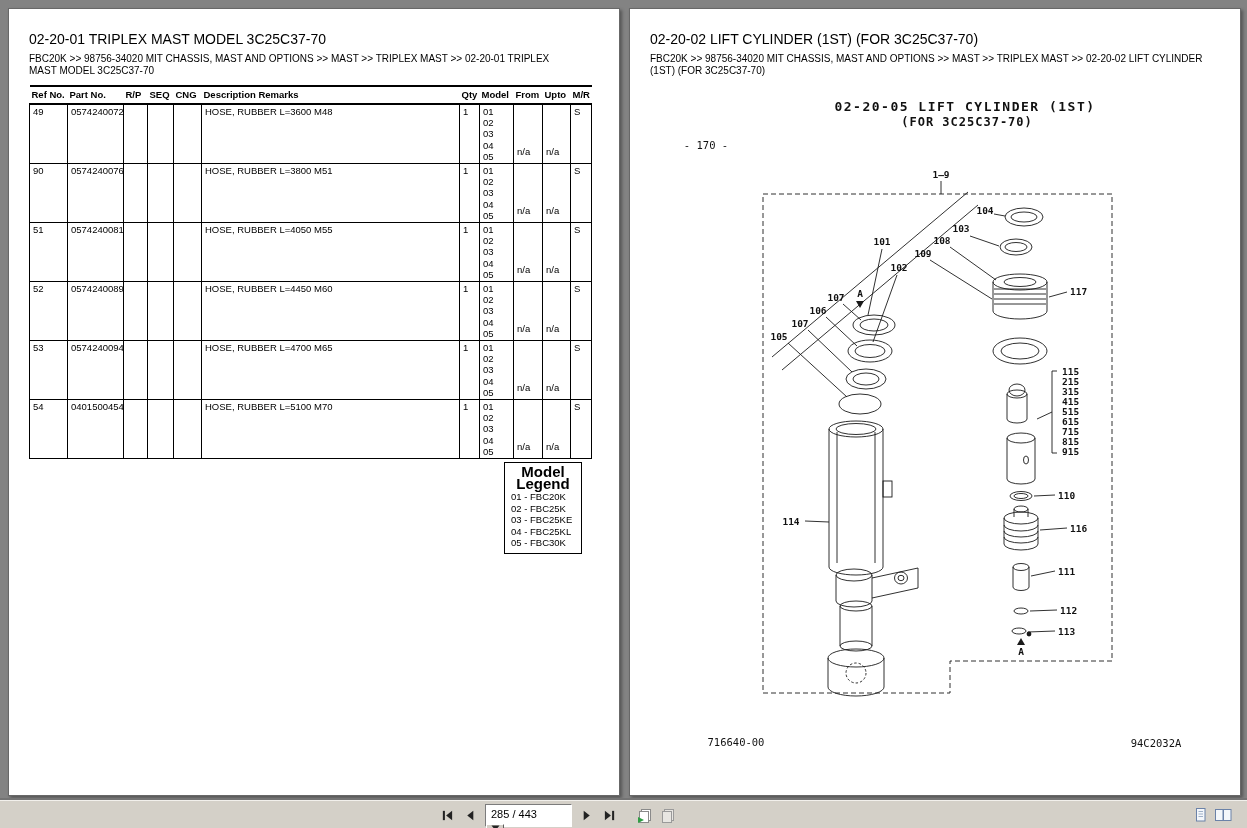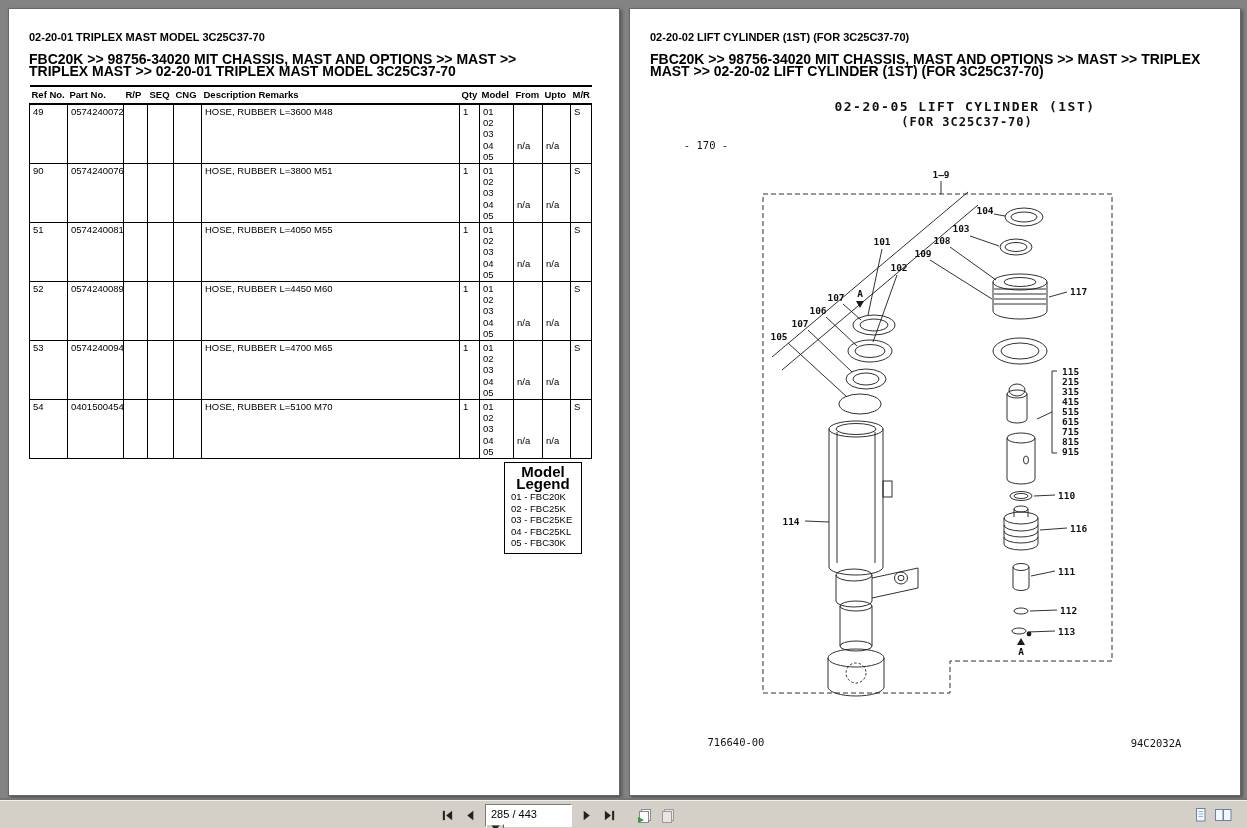--- a/index.html
+++ b/index.html
@@ -7,38 +7,38 @@
     width:1247px;height:828px;position:relative;overflow:hidden;
     background:#838383;
     font-family:"Liberation Sans",sans-serif;color:#000;
   }
   .page{
     position:absolute;top:8px;height:786px;width:610px;background:#fff;
     border:1px solid #686868;box-shadow:2px 2px 3px rgba(0,0,0,.35);
   }
   .page-left{left:8px;}
   .page-right{left:629px;}
-  .pg-title{position:absolute;left:20px;top:22px;font-size:11px;font-weight:bold;white-space:nowrap;}
-  .crumb{position:absolute;left:20px;top:44px;font-size:14px;font-weight:bold;line-height:12px;}
+  .pg-title{position:absolute;left:20px;top:22px;font-size:14px;font-weight:normal;white-space:nowrap;}
+  .crumb{position:absolute;left:20px;top:44px;font-size:10px;font-weight:normal;line-height:12px;}
   .page-left .crumb{width:545px;}
   .page-right .crumb{width:572px;}
 
   
   .parts-table{position:absolute;left:20px;top:76px;width:562px;border-collapse:collapse;table-layout:fixed;}
   .parts-table th{
     font-weight:bold;text-align:left;font-size:9.5px;padding:2px 1px 3px 2px;
     border-top:2px solid #000;border-bottom:2px solid #000;white-space:nowrap;overflow:hidden;
   }
   .parts-table td{
     border:1px solid #000;vertical-align:top;font-size:9.5px;line-height:11.2px;
     padding:1px 1px 1px 3px;overflow:hidden;
   }
   .parts-table tr.data-row{height:57px;}
   td.c-model{white-space:pre-line;margin-left:16px;}
-  td.c-from,td.c-upto{vertical-align:bottom;padding-bottom:12px;}
+  td.c-from,td.c-upto{vertical-align:bottom;padding-bottom:6px;}
 
   
   .model-legend{
     position:absolute;left:495px;top:453px;width:76px;border:1px solid #000;
     background:#fff;padding:3px 0 4px;font-size:9.5px;line-height:11.5px;
   }
   .model-legend .lg-title{font-weight:bold;text-align:center;font-size:15px;margin-bottom:2px;}
   .model-legend .lg-item{padding-left:6px;white-space:nowrap;}
 
   

